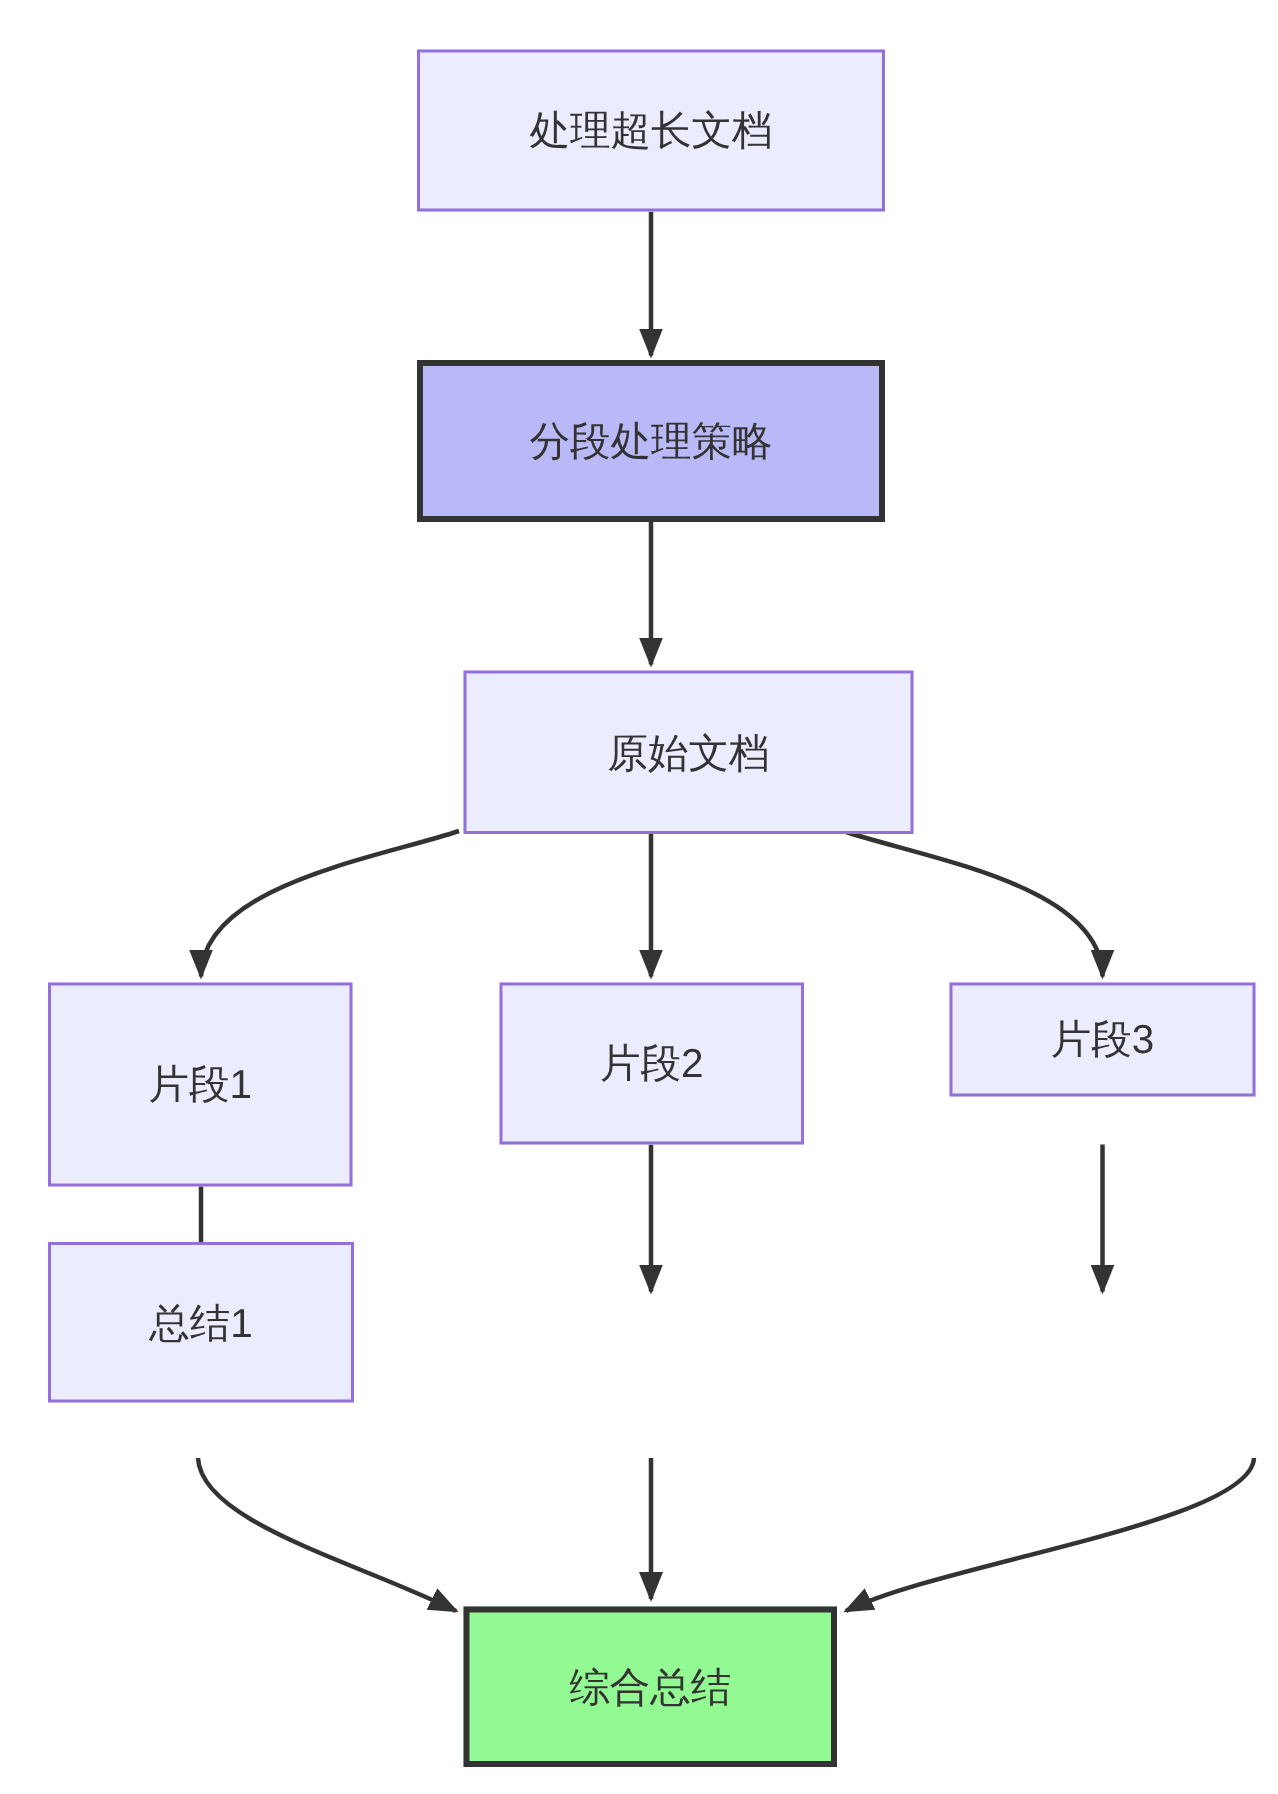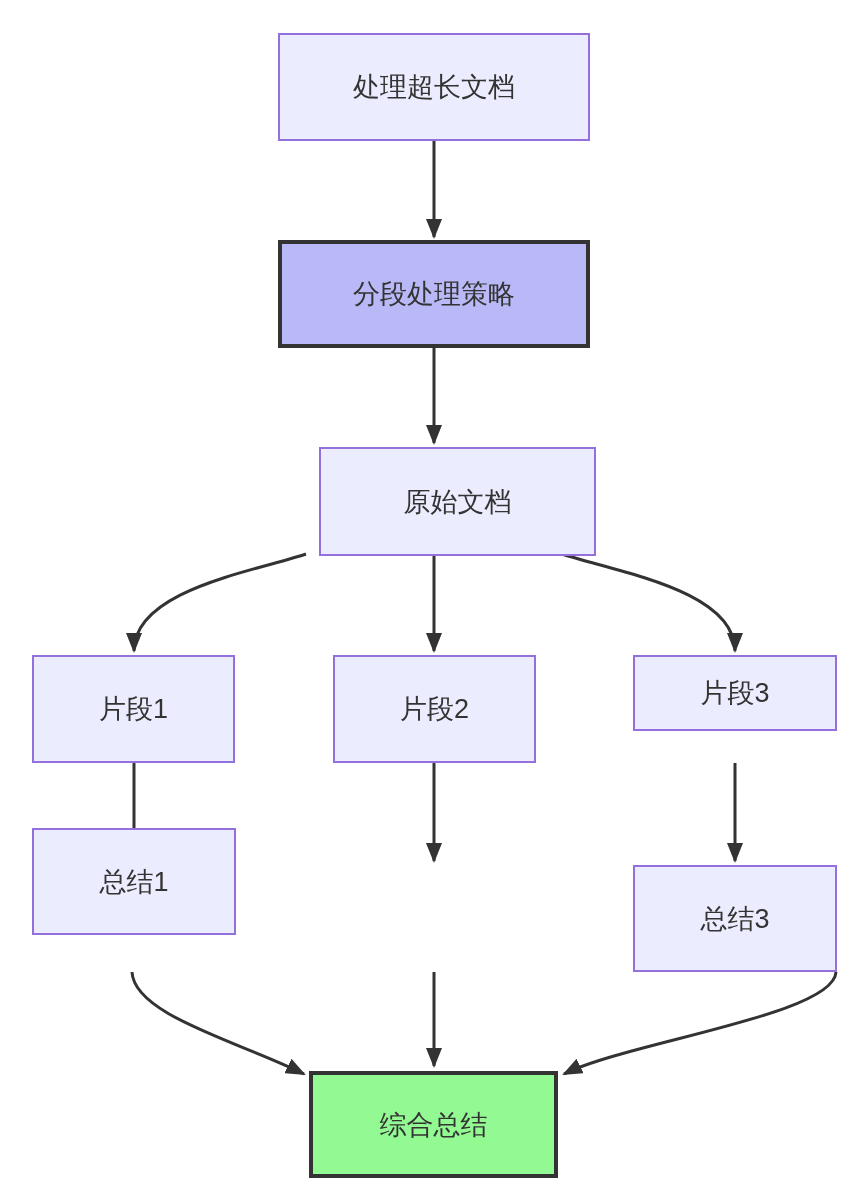--- a/index.html
+++ b/index.html
@@ -75,42 +75,39 @@
   </svg>
 
   <div class="node" style="left:278px; top:33px; width:312px; height:108px;">
     <span>处理超长文档</span>
   </div>
 
   <div class="node node--emphasis" style="left:278px; top:240px; width:312px; height:108px;">
     <span>分段处理策略</span>
   </div>
 
-  <div class="node" style="left:319px; top:447px; width:277px; height:109px;">
+  <div class="node" style="left:309px; top:447px; width:300px; height:109px;">
     <span>原始文档</span>
   </div>
 
-  <div class="node" style="left:32px; top:655px; width:203px; height:108px;">
+  <div class="node" style="left:32px; top:655px; width:203px; height:136px;">
     <span>片段1</span>
   </div>
 
   <div class="node" style="left:333px; top:655px; width:203px; height:108px;">
     <span>片段2</span>
   </div>
 
   <div class="node" style="left:633px; top:655px; width:204px; height:76px;">
     <span>片段3</span>
   </div>
 
   <div class="node" style="left:32px; top:828px; width:204px; height:107px;">
     <span>总结1</span>
   </div>
 
 
-  <div class="node" style="left:633px; top:865px; width:204px; height:107px;">
-    <span>总结3</span>
-  </div>
 
   <div class="node node--success" style="left:309px; top:1071px; width:249px; height:107px;">
     <span>综合总结</span>
   </div>
 
 </div>
 
 </body></html>

